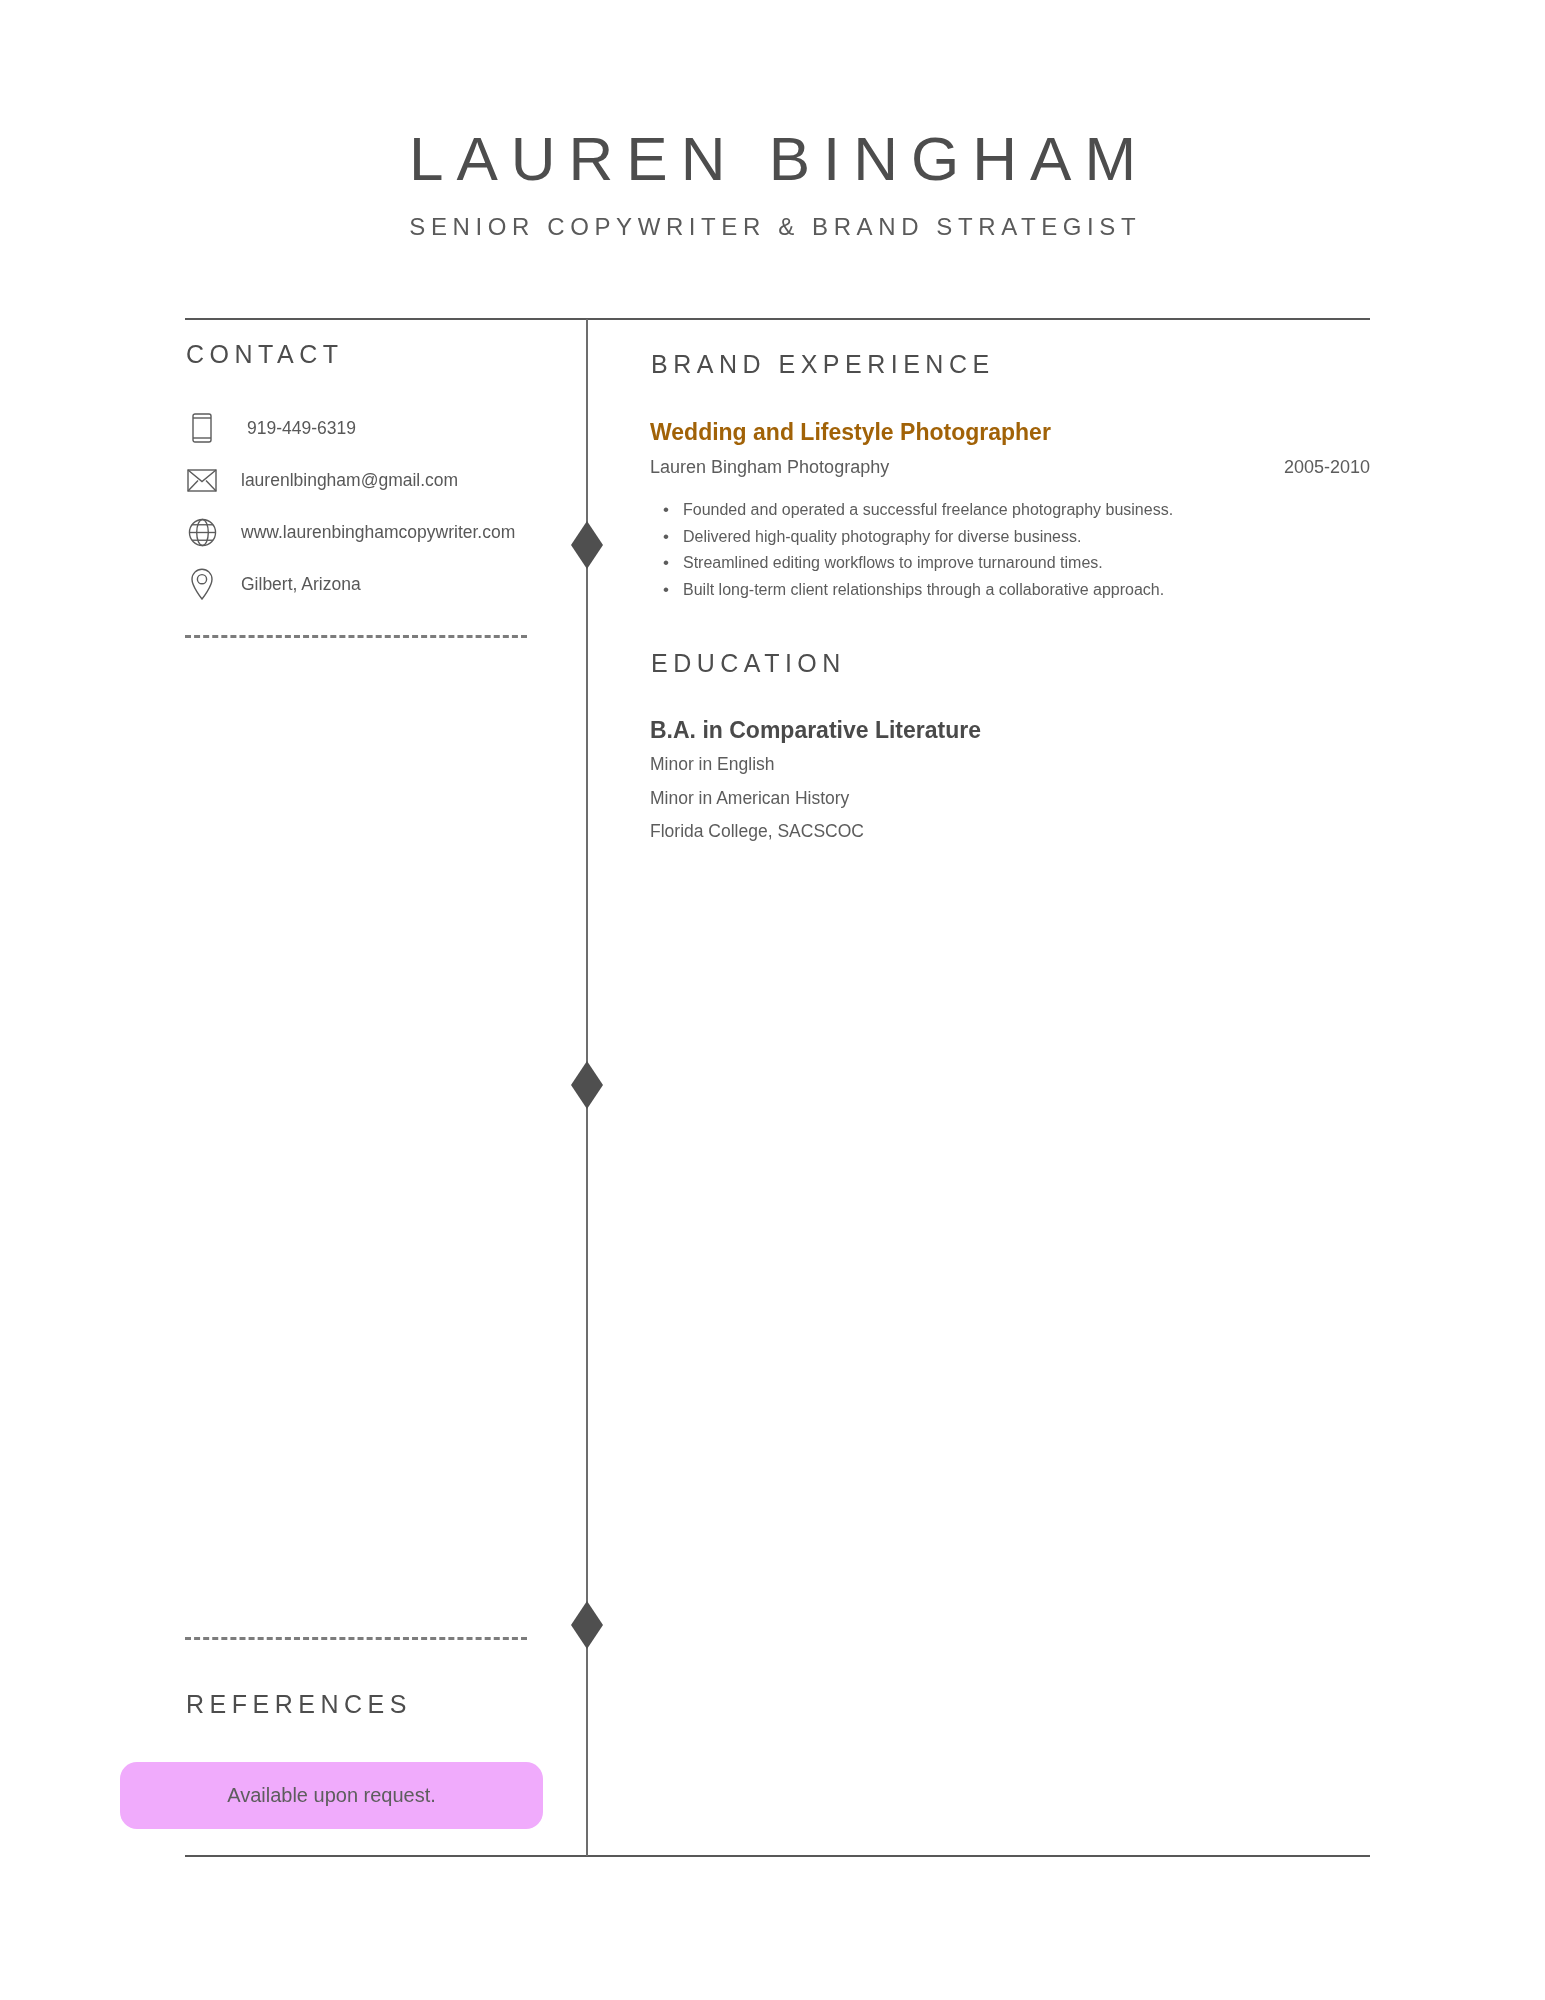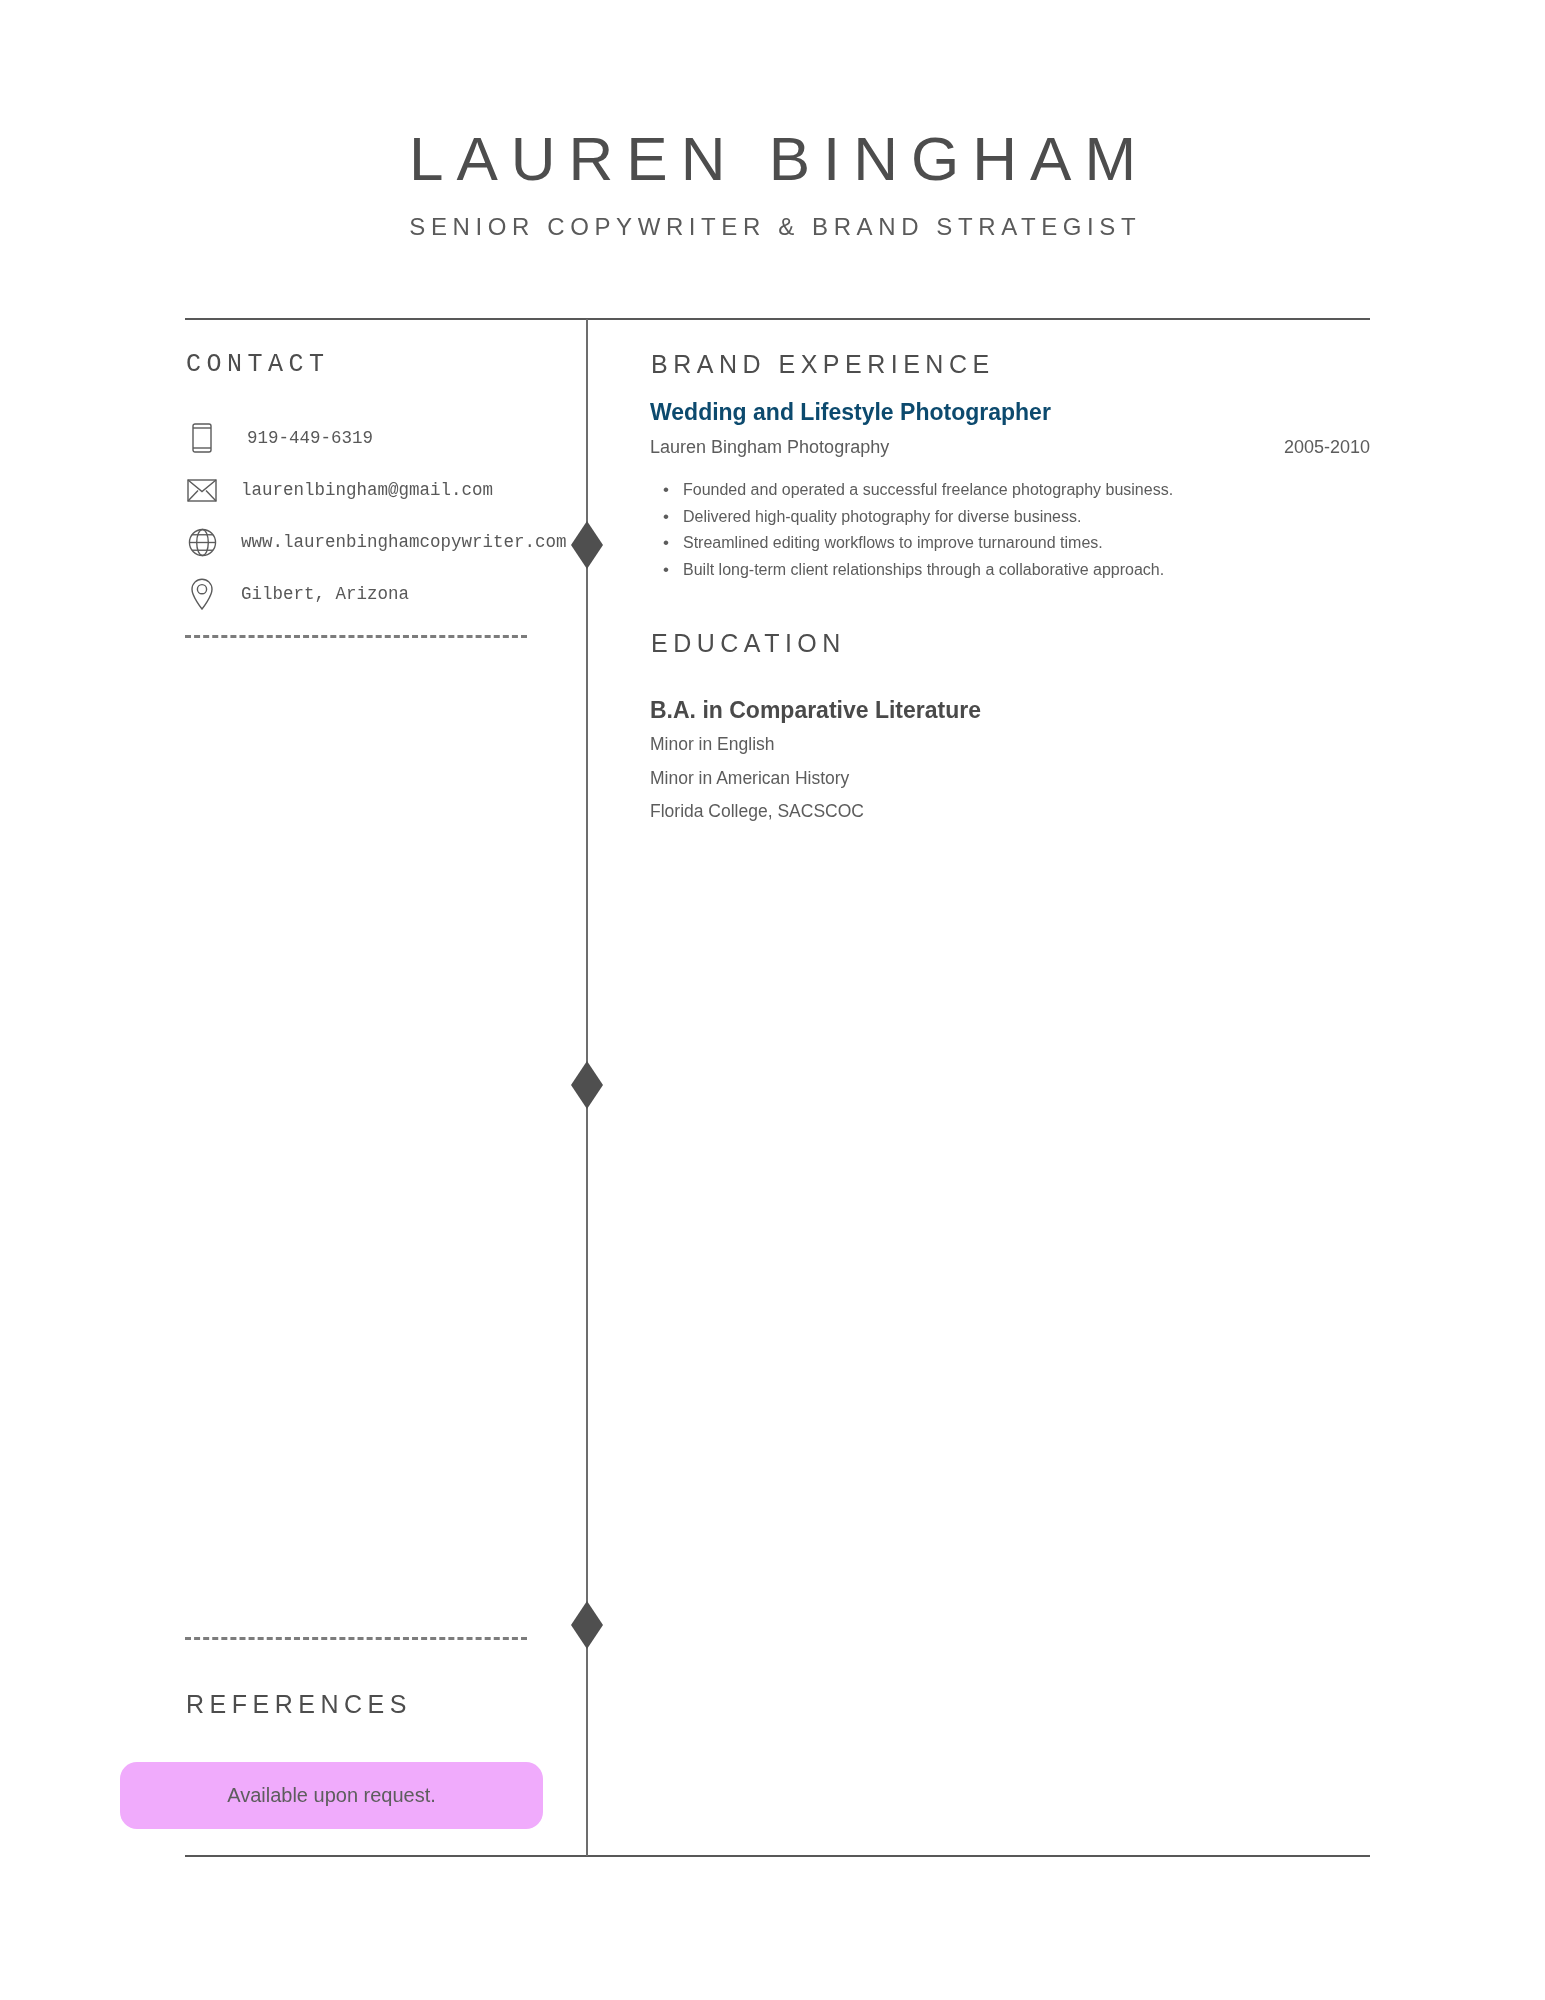--- a/index.html
+++ b/index.html
@@ -89,23 +89,22 @@
     font-weight: 400;
     letter-spacing: 5.5px;
     color: #4d4d4d;
     text-indent: 1px;
   }
 
   
   .left-col {
     position: absolute;
     left: 185px;
-    top: 350px;
+    top: 340px;
     width: 360px;
-    font-family: Liberation Mono, monospace;
   }
   .contact-list { margin-top: 33px; }
   .contact-row {
     display: flex;
     align-items: center;
     height: 52px;
   }
   .contact-icon {
     width: 34px;
     min-width: 34px;
@@ -158,24 +157,24 @@
   }
 
   
   .right-col {
     position: absolute;
     left: 650px;
     top: 350px;
     width: 720px;
   }
   .job-title {
-    margin-top: 20px;
+    margin-top: 40px;
     font-size: 23px;
     font-weight: 700;
-    color: #0c4a6e;
+    color: #a16207;
   }
   .job-meta-row {
     display: flex;
     justify-content: space-between;
     align-items: baseline;
     margin-top: 11px;
   }
   .job-company {
     font-size: 18px;
     color: #5c5c5c;

